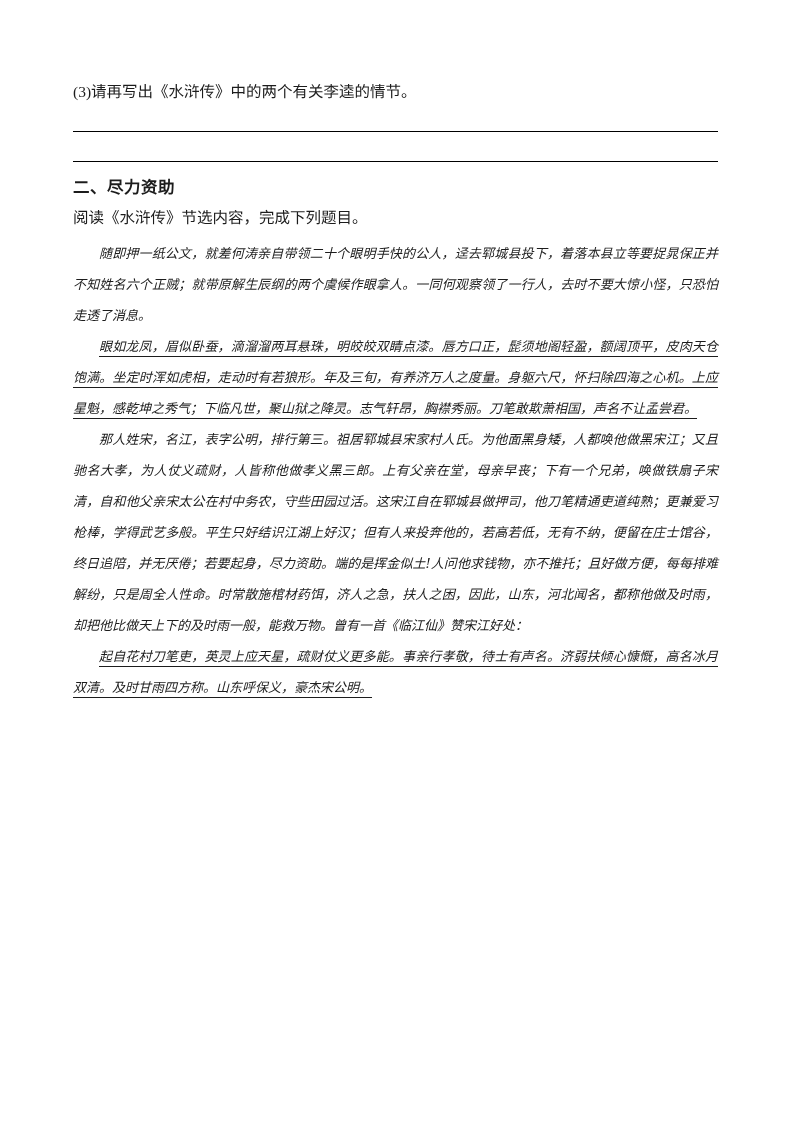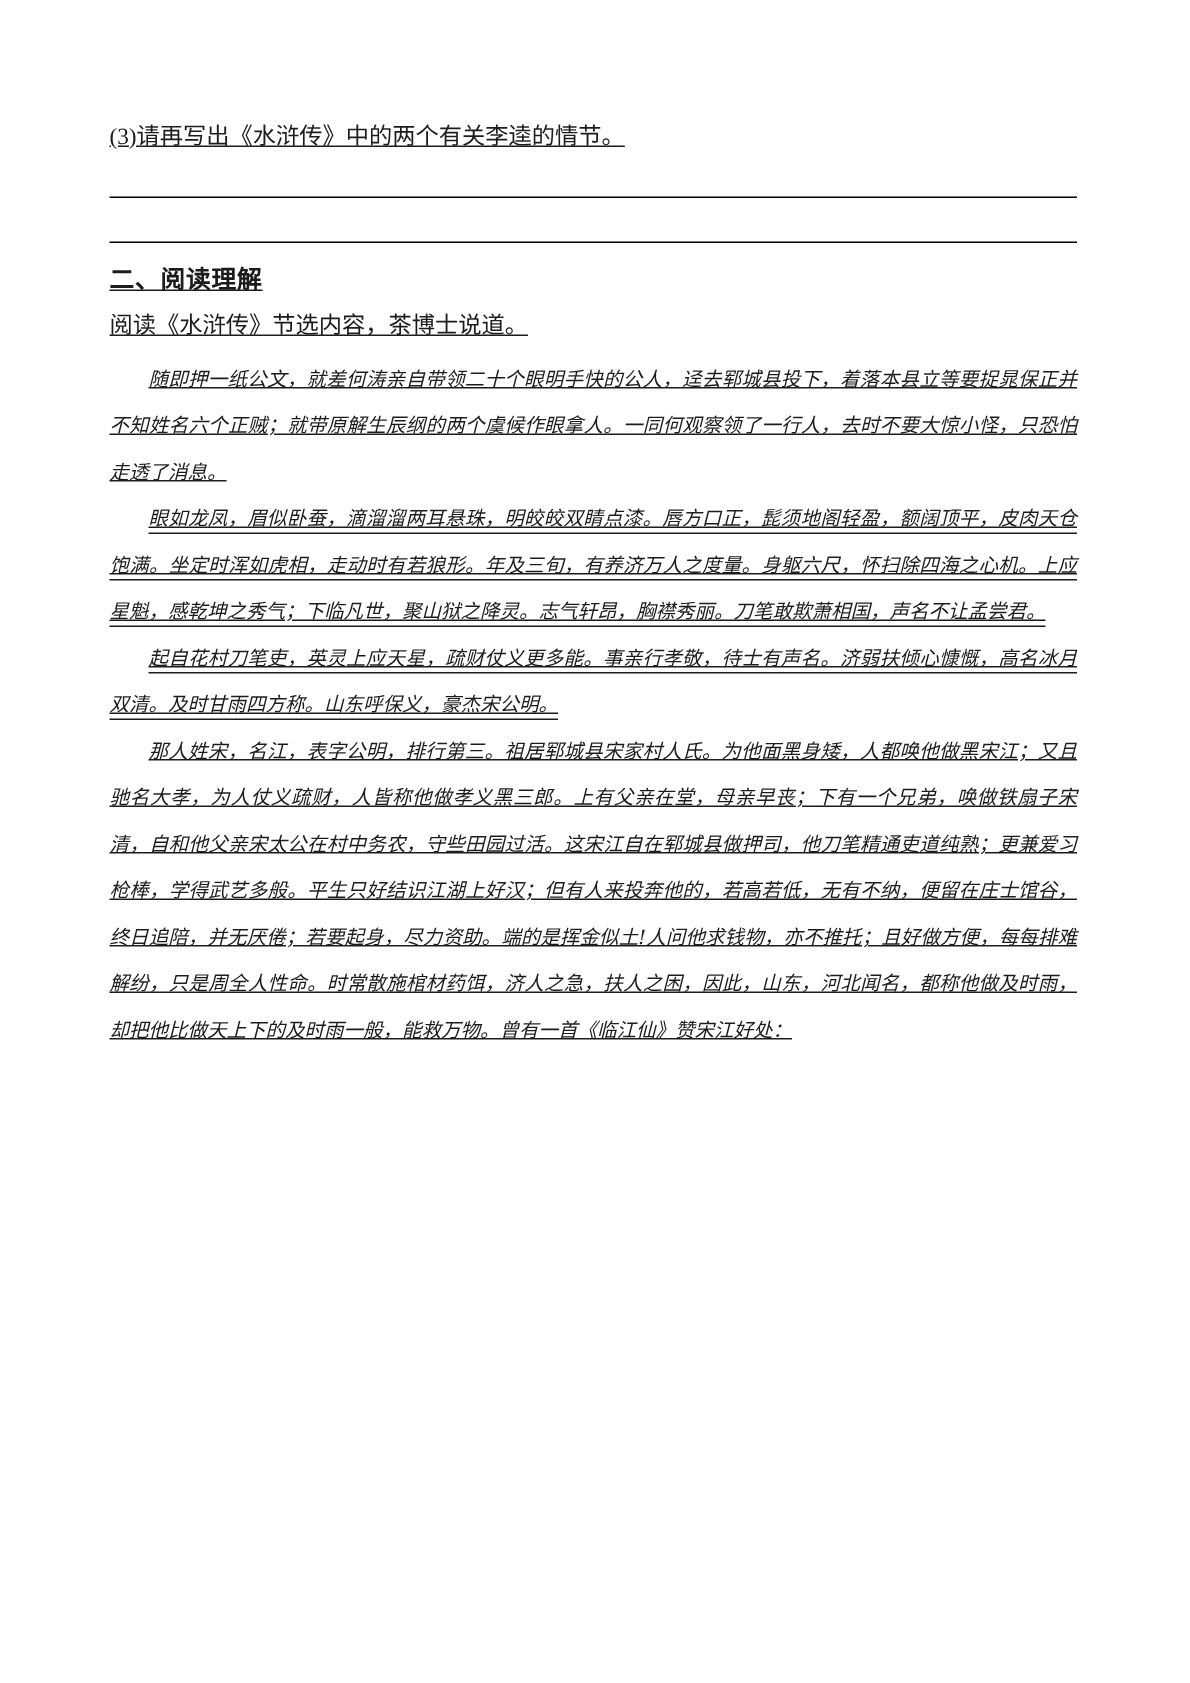--- a/index.html
+++ b/index.html
@@ -9,21 +9,20 @@
   }
   .page {
     position: relative;
     width: 793px;
     height: 798px;
     box-sizing: border-box;
     background: #ffffff;
     color: #1c1c1c;
     padding: 82px 75px 0 73px;
     overflow: hidden;
-    text-decoration: underline;
   }
   .question {
     margin: 0;
     font-family: "Liberation Serif", "DejaVu Serif", serif;
     font-size: 15.5px;
     line-height: 20px;
   }
   .answer-blanks {
     margin: 0;
   }
@@ -68,24 +67,24 @@
 
 <div class="page">
 
   <p class="question">(3)请再写出《水浒传》中的两个有关李逵的情节。</p>
 
   <div class="answer-blanks">
       <div class="answer-line"></div>
       <div class="answer-line"></div>
     </div>
 
-  <h2 class="section-heading">二、阅读理解</h2>
+  <h2 class="section-heading">二、尽力资助</h2>
 
-  <p class="instruction">阅读《水浒传》节选内容，茶博士说道。</p>
+  <p class="instruction">阅读《水浒传》节选内容，完成下列题目。</p>
 
   <div class="passage">
       <p class="para">随即押一纸公文，就差何涛亲自带领二十个眼明手快的公人，迳去郓城县投下，着落本县立等要捉晁保正并不知姓名六个正贼；就带原解生辰纲的两个虞候作眼拿人。一同何观察领了一行人，去时不要大惊小怪，只恐怕走透了消息。</p>
       <p class="para underlined">眼如龙凤，眉似卧蚕，滴溜溜两耳悬珠，明皎皎双睛点漆。唇方口正，髭须地阁轻盈，额阔顶平，皮肉天仓饱满。坐定时浑如虎相，走动时有若狼形。年及三旬，有养济万人之度量。身躯六尺，怀扫除四海之心机。上应星魁，感乾坤之秀气；下临凡世，聚山狱之降灵。志气轩昂，胸襟秀丽。刀笔敢欺萧相国，声名不让孟尝君。</p>
+      <p class="para">那人姓宋，名江，表字公明，排行第三。祖居郓城县宋家村人氏。为他面黑身矮，人都唤他做黑宋江；又且驰名大孝，为人仗义疏财，人皆称他做孝义黑三郎。上有父亲在堂，母亲早丧；下有一个兄弟，唤做铁扇子宋清，自和他父亲宋太公在村中务农，守些田园过活。这宋江自在郓城县做押司，他刀笔精通吏道纯熟；更兼爱习枪棒，学得武艺多般。平生只好结识江湖上好汉；但有人来投奔他的，若高若低，无有不纳，便留在庄士馆谷，终日追陪，并无厌倦；若要起身，尽力资助。端的是挥金似土!人问他求钱物，亦不推托；且好做方便，每每排难解纷，只是周全人性命。时常散施棺材药饵，济人之急，扶人之困，因此，山东，河北闻名，都称他做及时雨，却把他比做天上下的及时雨一般，能救万物。曾有一首《临江仙》赞宋江好处：</p>
       <p class="para underlined">起自花村刀笔吏，英灵上应天星，疏财仗义更多能。事亲行孝敬，待士有声名。济弱扶倾心慷慨，高名冰月双清。及时甘雨四方称。山东呼保义，豪杰宋公明。</p>
-      <p class="para">那人姓宋，名江，表字公明，排行第三。祖居郓城县宋家村人氏。为他面黑身矮，人都唤他做黑宋江；又且驰名大孝，为人仗义疏财，人皆称他做孝义黑三郎。上有父亲在堂，母亲早丧；下有一个兄弟，唤做铁扇子宋清，自和他父亲宋太公在村中务农，守些田园过活。这宋江自在郓城县做押司，他刀笔精通吏道纯熟；更兼爱习枪棒，学得武艺多般。平生只好结识江湖上好汉；但有人来投奔他的，若高若低，无有不纳，便留在庄士馆谷，终日追陪，并无厌倦；若要起身，尽力资助。端的是挥金似土!人问他求钱物，亦不推托；且好做方便，每每排难解纷，只是周全人性命。时常散施棺材药饵，济人之急，扶人之困，因此，山东，河北闻名，都称他做及时雨，却把他比做天上下的及时雨一般，能救万物。曾有一首《临江仙》赞宋江好处：</p>
     </div>
 
 </div>
 
 </body></html>

